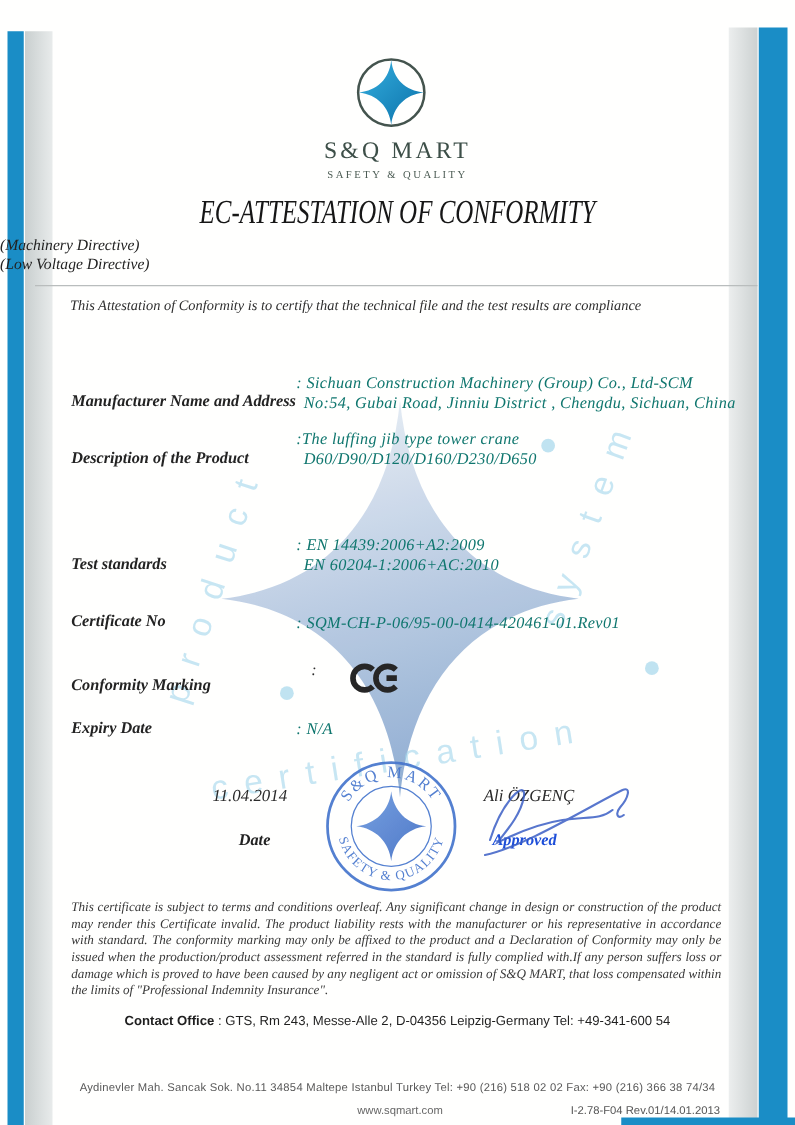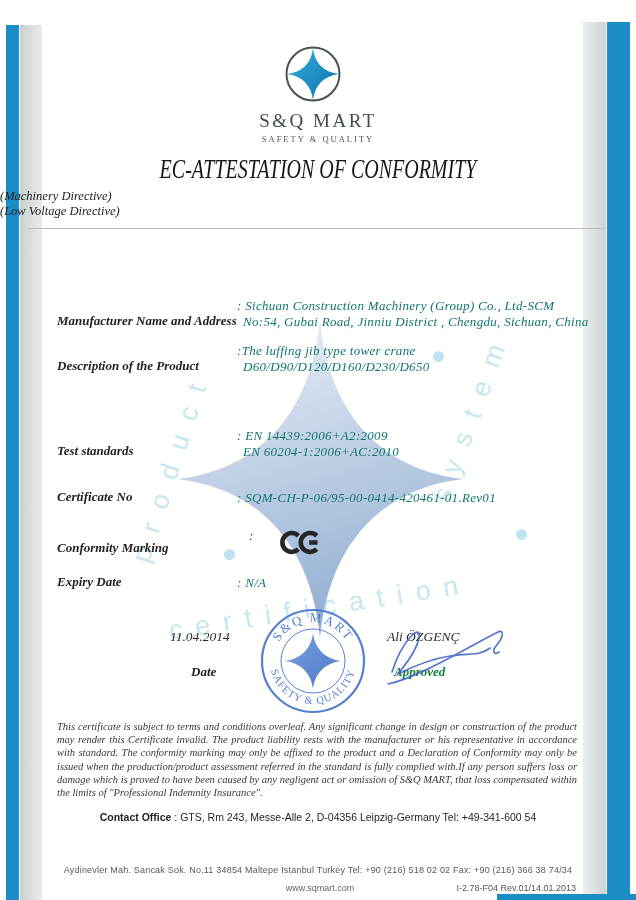--- a/index.html
+++ b/index.html
@@ -42,21 +42,21 @@
   .fvalue .l2{margin-left:6px;}
   .r0{top:298px;} .r1{top:343px;} .r2{top:386px;} .r3{top:428px;} .r4{top:489px;} .r5{top:528px;gap:12px;} .r6{top:574px;}
   .ce-wrap{display:flex;align-items:flex-start;}
   .ce-colon{font-style:italic;font-size:13px;margin-right:26px;}
   .ce-svg{margin-top:1px;}
   
   .sig-date{position:absolute;left:170px;top:629px;font-size:13.5px;font-style:italic;color:#2b2b2b;}
   .sig-date-label{position:absolute;left:191px;top:664px;font-size:13px;font-style:italic;font-weight:bold;color:#222;}
   .stamp{position:absolute;left:258px;top:606px;width:110px;height:110px;opacity:.92;}
   .approver{position:absolute;left:387px;top:629px;font-size:13.5px;font-style:italic;color:#2b2b2b;}
-  .approved-label{position:absolute;left:394px;top:664px;font-size:13px;font-style:italic;font-weight:bold;color:#15803d;}
+  .approved-label{position:absolute;left:394px;top:664px;font-size:13px;font-style:italic;font-weight:bold;color:#1d4ed8;}
   .scribble{position:absolute;left:378px;top:612px;width:135px;height:90px;}
   
   .fineprint{position:absolute;left:57px;top:720px;width:520px;font-size:10.5px;font-style:italic;
              color:#383838;line-height:13.2px;text-align:justify;}
   .contact{position:absolute;left:0;top:811px;width:636px;text-align:center;
            font-family:"Liberation Sans",sans-serif;font-size:10.5px;color:#1f1f1f;}
   .contact b{font-weight:bold;}
   
   .footer-address{position:absolute;left:0;top:865px;width:636px;text-align:center;
                   font-family:"Liberation Sans",sans-serif;font-size:9px;color:#585858;letter-spacing:.2px;}
@@ -106,20 +106,21 @@
   <div class="logo-brand">S&amp;Q MART</div>
   <div class="logo-tagline">SAFETY &amp; QUALITY</div>
 
   <div class="title">EC-ATTESTATION OF CONFORMITY</div>
   <div class="subtitle sub1">(Machinery Directive)</div>
   <div class="subtitle sub2">(Low Voltage Directive)</div>
 
   <div class="rule"></div>
 
   <div class="intro">
+    <div>This Attestation of Conformity is to certify that the technical file and the test results are compliance</div>
   </div>
 
   <div class="row r0">
     <div class="flabel">Manufacturer Name and Address</div>
     <div class="fvalue">
       <div>: Sichuan Construction Machinery (Group) Co., Ltd-SCM</div>
       <div class="l2">No:54, Gubai Road, Jinniu District , Chengdu, Sichuan, China</div>
     </div>
   </div>
 

